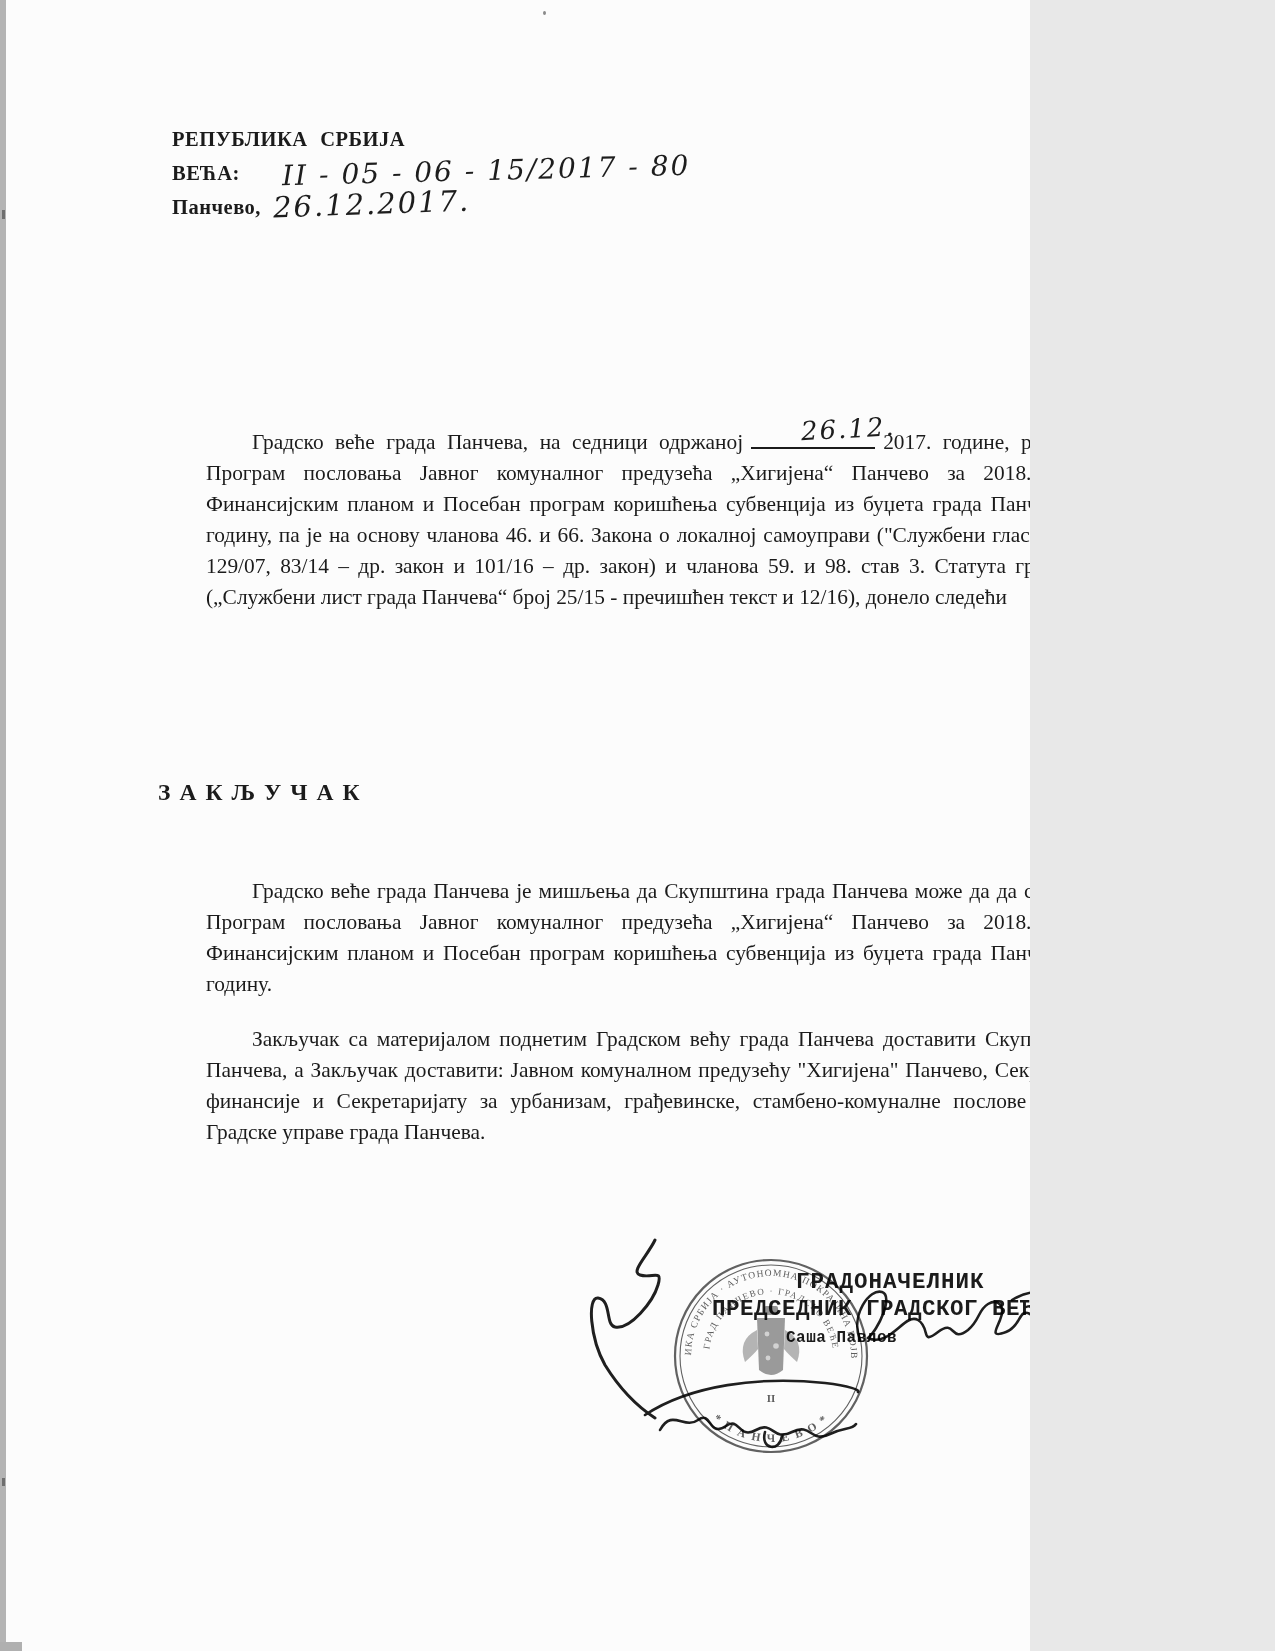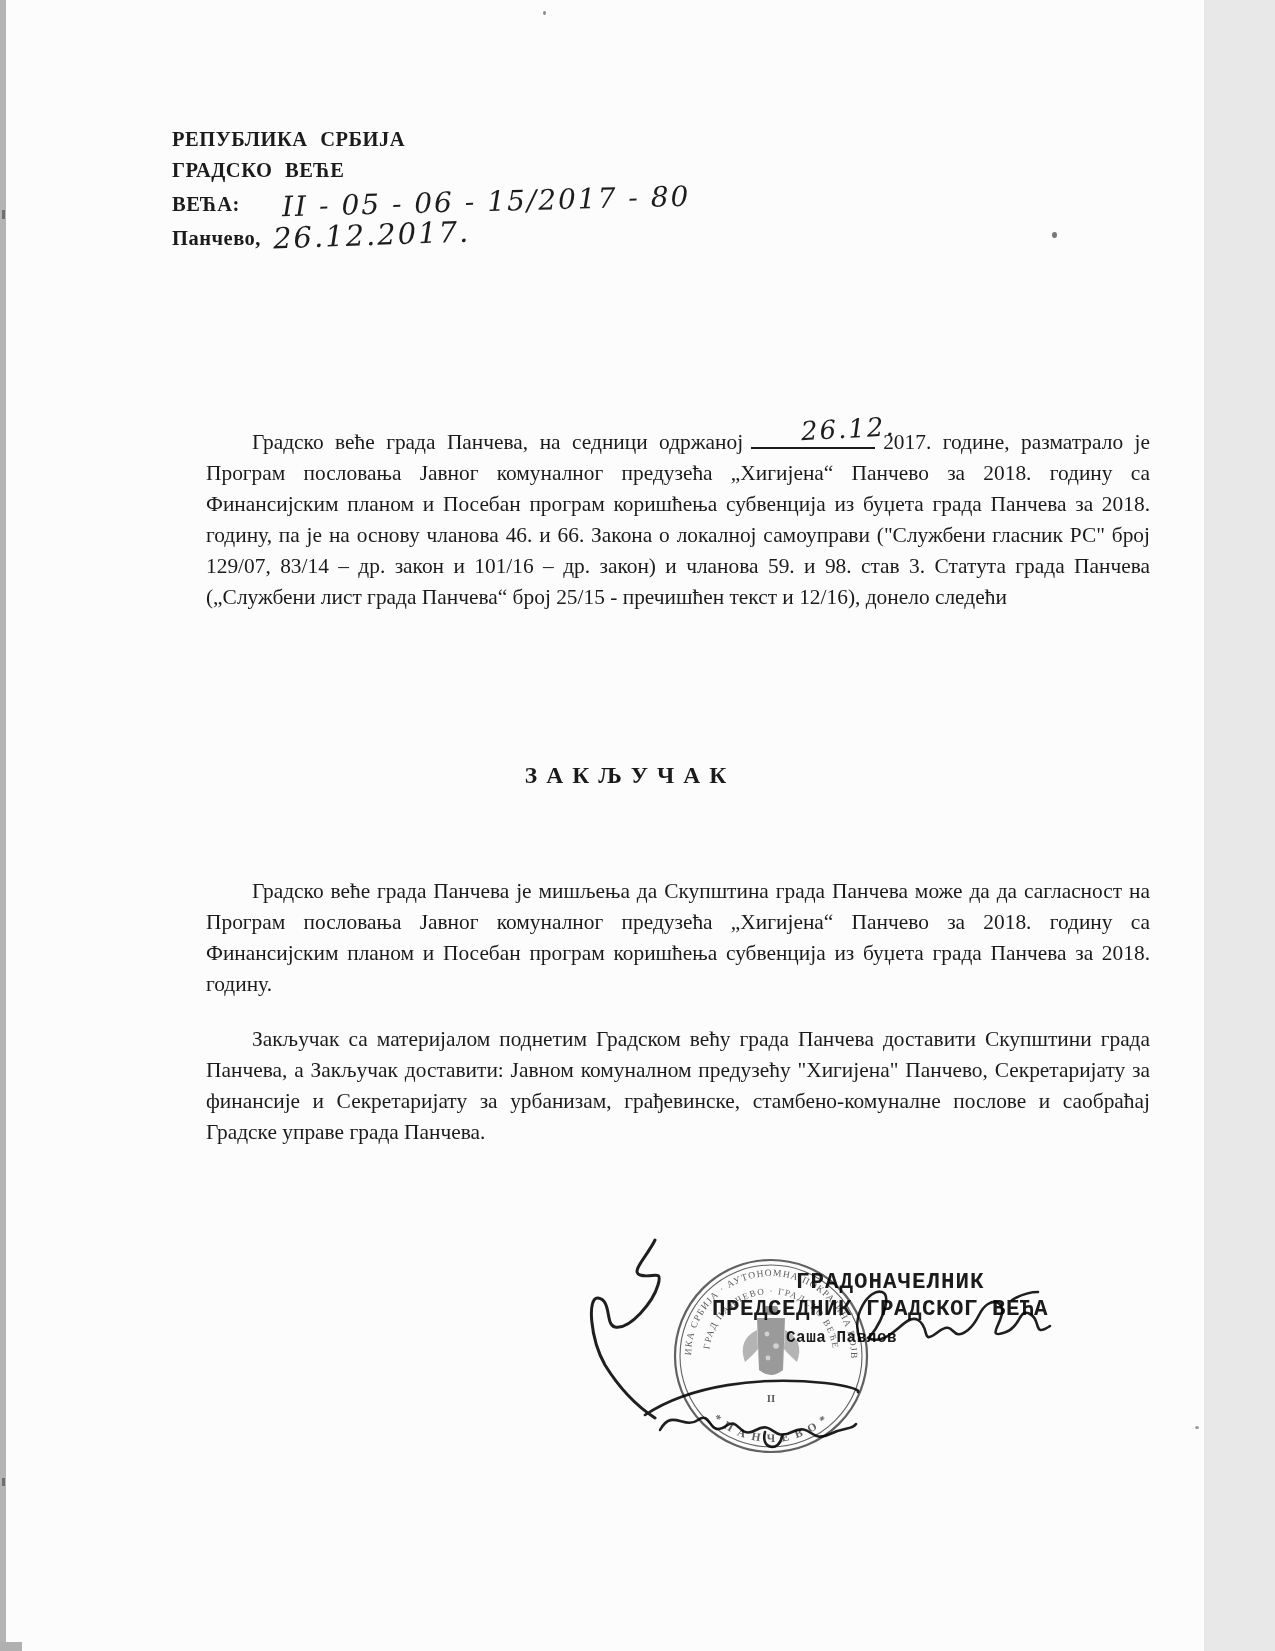--- a/index.html
+++ b/index.html
@@ -1,18 +1,18 @@
 <!DOCTYPE html>
 <html><head>
 <meta charset="utf-8">
 <style>
   html,body{margin:0;padding:0;background:#e8e8e8;}
   #page{
     position:relative;
-    width:1204px;height:1651px;
+    width:1030px;height:1651px;
     background:#fcfcfc;
     overflow:hidden;
     font-family:"Liberation Serif", serif;
     color:#1b1b1b;
   }
   
   .edge-left{position:absolute;left:0;top:0;width:6px;height:1651px;background:#b4b4b4;}
   .edge-right{position:absolute;left:1238px;top:0;width:37px;height:1651px;background:#a9a9a9;}
   .edge-bottom-left{position:absolute;left:0;top:1642px;width:22px;height:9px;background:#b0b0b0;}
   .speck{position:absolute;background:#8a8a8a;border-radius:50%;}
@@ -40,22 +40,22 @@
   #para2{top:855px;}
   #para3{top:1003px;}
   .blank{
     display:inline-block;width:124px;height:6px;
     border-bottom:2px solid #1b1b1b;
     position:relative;margin:0 8px;vertical-align:baseline;
   }
   .blank .hand{position:absolute;left:4px;bottom:1px;font-size:26px;white-space:nowrap;transform:rotate(-3deg);}
 
   .conclusion{
-    position:absolute;left:158px;top:762px;width:944px;
-    text-align:center;font-weight:bold;font-size:23.5px;letter-spacing:9px;
+    position:absolute;left:158px;top:779px;width:944px;
+    font-weight:bold;font-size:23.5px;letter-spacing:9px;
   }
 
   
   .sig-line{position:absolute;font-weight:bold;white-space:nowrap;font-family:Liberation Mono, monospace;}
   #sig-title1{left:796px;top:1269px;font-size:22.5px;letter-spacing:1px;}
   #sig-title2{left:712px;top:1296px;font-size:22.5px;letter-spacing:.5px;}
   #sig-name{left:786px;top:1329px;font-size:16px;letter-spacing:.5px;}
 
   .stamp-svg,.sign-svg{position:absolute;mix-blend-mode:multiply;}
   .stamp-svg{left:661px;top:1246px;opacity:.87;}
@@ -75,21 +75,20 @@
   <div class="speck" style="left:1195px;top:1426px;width:4px;height:3px;background:#999;"></div>
   <div class="speck" style="left:2px;top:210px;width:3px;height:9px;background:#6f6f6f;border-radius:0;"></div>
   <div class="speck" style="left:2px;top:1478px;width:3px;height:8px;background:#6f6f6f;border-radius:0;"></div>
   <div class="speck" style="left:1239px;top:128px;width:3px;height:7px;background:#6e6e6e;border-radius:0;"></div>
   <div class="speck" style="left:1239px;top:470px;width:3px;height:6px;background:#6e6e6e;border-radius:0;"></div>
   <div class="speck" style="left:1239px;top:945px;width:3px;height:9px;background:#6e6e6e;border-radius:0;"></div>
   <div class="speck" style="left:1239px;top:1523px;width:3px;height:10px;background:#6e6e6e;border-radius:0;"></div>
 
   <div class="hdr">
     <div class="row">РЕПУБЛИКА СРБИЈА</div>
-    <div class="row">ГРАДСКО ВЕЋЕ</div>
     <div class="row"><span>ВЕЋА:</span><span class="hand num-hand">II - 05 - 06 - 15/2017 - 80</span></div>
     <div class="row"><span>Панчево,</span><span class="hand date-hand">26.12.2017.</span></div>
   </div>
 
   <p class="para indent" id="para1"><span>Градско веће града Панчева, на седници одржаној</span><span class="blank"><span class="hand">26.12.</span></span><span>2017. године, разматрало је Програм пословања Јавног комуналног предузећа „Хигијена“ Панчево за 2018. годину са Финансијским планом и Посебан програм коришћења субвенција из буџета града Панчева за 2018. годину, па је на основу чланова 46. и 66. Закона о локалној самоуправи ("Службени гласник РС" број 129/07, 83/14 – др. закон  и 101/16 – др. закон)  и чланова 59. и  98. став 3. Статута града Панчева („Службени лист града Панчева“ број 25/15 - пречишћен текст и 12/16), донело следећи</span></p>
 
   <div class="conclusion">ЗАКЉУЧАК</div>
 
   <p class="para indent" id="para2">Градско веће града Панчева је мишљења да Скупштина града Панчева може да да сагласност на Програм пословања Јавног комуналног предузећа „Хигијена“ Панчево за 2018. годину са Финансијским планом и Посебан програм коришћења субвенција из буџета града Панчева за 2018. годину.</p>
 

